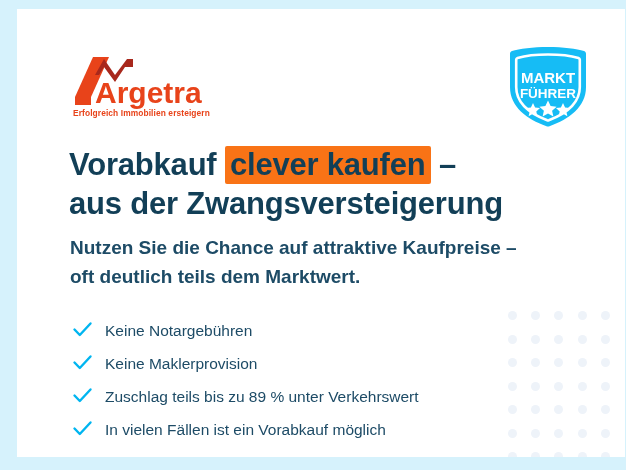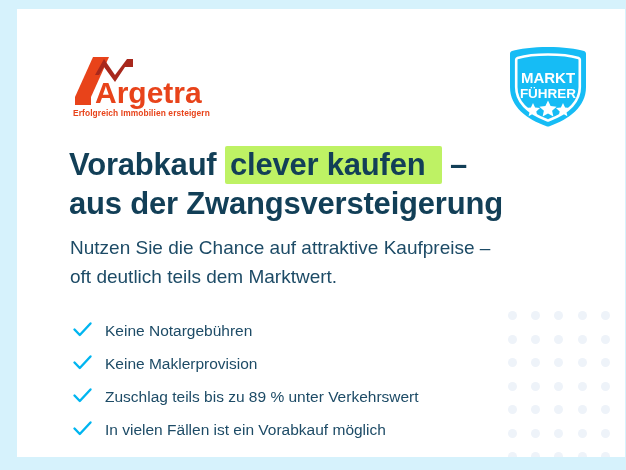--- a/index.html
+++ b/index.html
@@ -83,37 +83,37 @@
     left: 52px;
     top: 136px;
     width: 470px;
     font-size: 31px;
     line-height: 39px;
     font-weight: bold;
     color: #123f57;
     letter-spacing: -0.2px;
   }
   .headline .hl {
-    background: #bef264;
-    padding: 1px 16px 2px 5px;
+    background: #f97316;
+    padding: 1px 5px 2px 5px;
     border-radius: 2px;
     box-decoration-break: clone;
     -webkit-box-decoration-break: clone;
   }
 
   
   .subhead {
     position: absolute;
     left: 53px;
     top: 224px;
     width: 480px;
     font-size: 19px;
     line-height: 29px;
     color: #1d4b66;
-    font-weight: normal;
+    font-weight: bold;
   }
 
   
   .bullets {
     position: absolute;
     left: 55px;
     top: 298px;
     width: 430px;
     list-style: none;
   }

